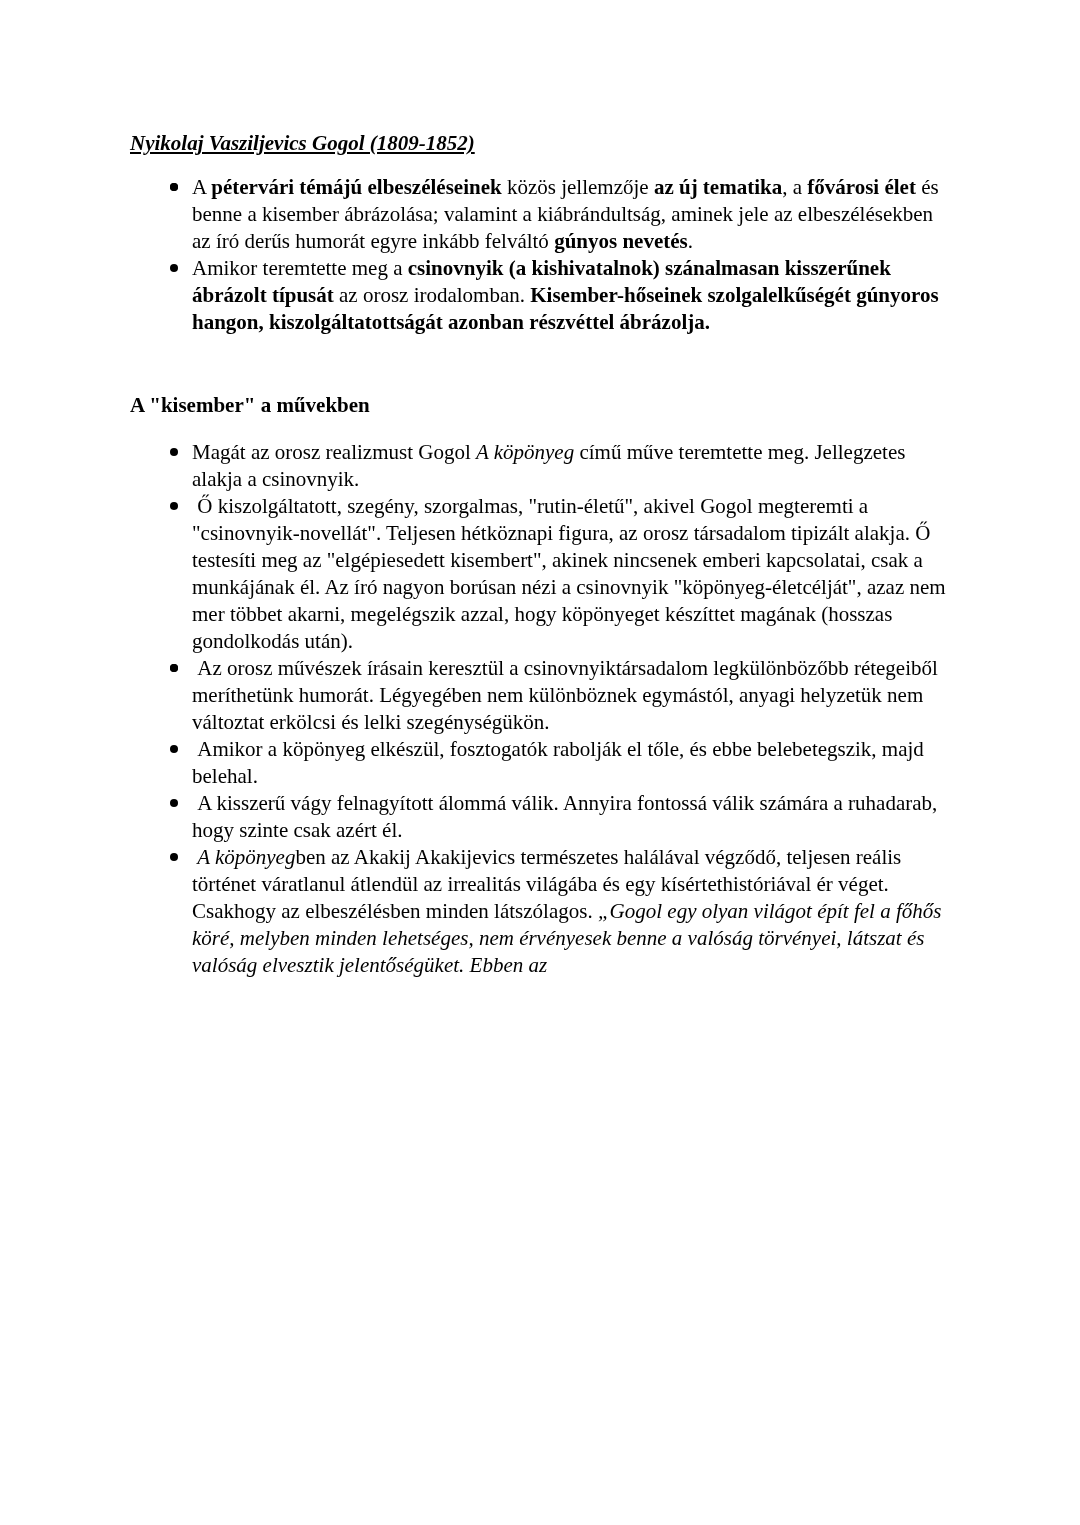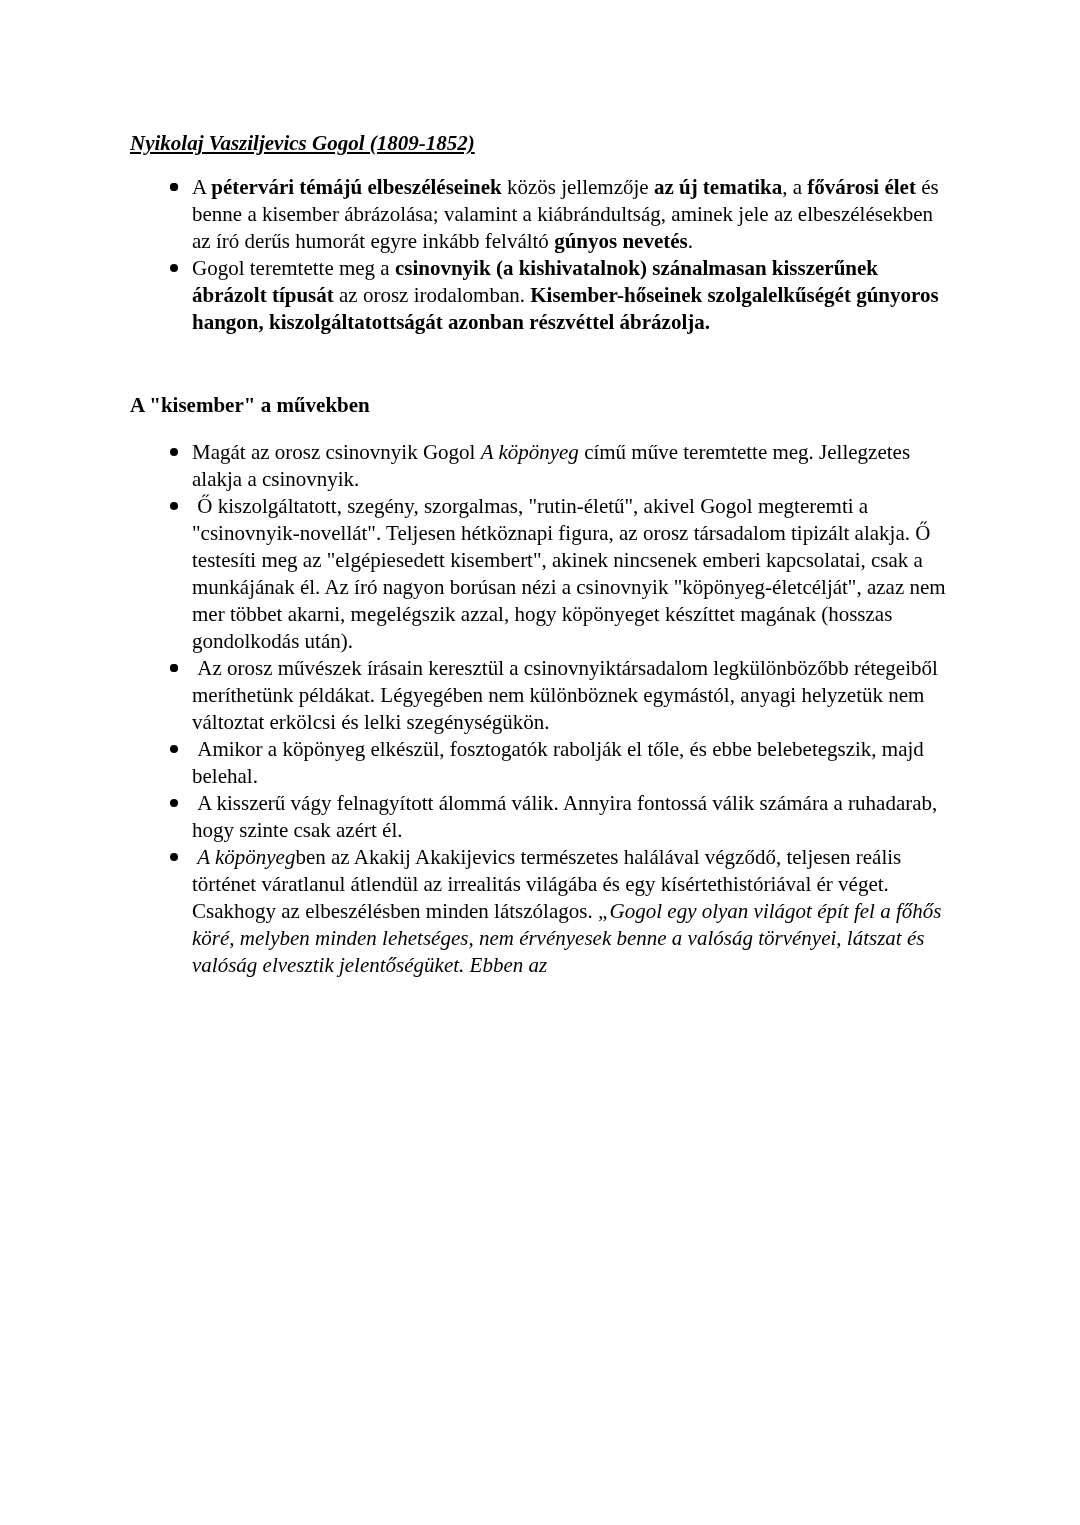--- a/index.html
+++ b/index.html
@@ -61,30 +61,30 @@
 </head>
 <body>
 
 <div class="page">
   <h1 class="doc-title"><span class=" run-bold run-italic run-underline">Nyikolaj Vasziljevics Gogol (1809-1852)</span></h1>
   <div id="sections">
       <section>
         <ul class="bullets">
           <li class="bullet"><span class="dot"></span></li>
           <li class="bullet"><span class="dot"></span><span><span class="">A </span><span class=" run-bold">pétervári témájú elbeszéléseinek</span><span class=""> közös jellemzője </span><span class=" run-bold">az új tematika</span><span class="">, a </span><span class=" run-bold">fővárosi élet</span><span class=""> és benne a kisember ábrázolása; valamint a kiábrándultság, aminek jele az elbeszélésekben az író derűs humorát egyre inkább felváltó </span><span class=" run-bold">gúnyos nevetés</span><span class="">.</span></span></li>
-          <li class="bullet"><span class="dot"></span><span><span class="">Gogol teremtette meg a </span><span class=" run-bold">csinovnyik (a kishivatalnok) szánalmasan kisszerűnek ábrázolt típusát</span><span class=""> az orosz irodalomban. </span><span class=" run-bold">Kisember-hőseinek szolgalelkűségét gúnyoros hangon, kiszolgáltatottságát azonban részvéttel ábrázolja.</span></span></li>
+          <li class="bullet"><span class="dot"></span><span><span class="">Amikor teremtette meg a </span><span class=" run-bold">csinovnyik (a kishivatalnok) szánalmasan kisszerűnek ábrázolt típusát</span><span class=""> az orosz irodalomban. </span><span class=" run-bold">Kisember-hőseinek szolgalelkűségét gúnyoros hangon, kiszolgáltatottságát azonban részvéttel ábrázolja.</span></span></li>
         </ul>
       </section>
       <section>
         <h2 class="sec-heading">A "kisember" a művekben</h2>
         <ul class="bullets">
-          <li class="bullet"><span class="dot"></span><span><span class="">Magát az orosz csinovnyik Gogol </span><span class=" run-italic">A köpönyeg</span><span class=""> című műve teremtette meg. Jellegzetes alakja a csinovnyik.</span></span></li>
+          <li class="bullet"><span class="dot"></span><span><span class="">Magát az orosz realizmust Gogol </span><span class=" run-italic">A köpönyeg</span><span class=""> című műve teremtette meg. Jellegzetes alakja a csinovnyik.</span></span></li>
           <li class="bullet"><span class="dot"></span><span><span class=""> Ő kiszolgáltatott, szegény, szorgalmas, "rutin-életű", akivel Gogol megteremti a "csinovnyik-novellát". Teljesen hétköznapi figura, az orosz társadalom tipizált alakja. Ő testesíti meg az "elgépiesedett kisembert", akinek nincsenek emberi kapcsolatai, csak a munkájának él. Az író nagyon borúsan nézi a csinovnyik "köpönyeg-életcélját", azaz nem mer többet akarni, megelégszik azzal, hogy köpönyeget készíttet magának (hosszas gondolkodás után).</span></span></li>
           <li class="bullet"><span class="dot"></span></li>
-          <li class="bullet"><span class="dot"></span><span><span class=""> Az orosz művészek írásain keresztül a csinovnyiktársadalom legkülönbözőbb rétegeiből meríthetünk példákat. Légyegében nem különböznek egymástól, anyagi helyzetük nem változtat erkölcsi és lelki szegénységükön.</span></span></li>
+          <li class="bullet"><span class="dot"></span><span><span class=""> Az orosz művészek írásain keresztül a csinovnyiktársadalom legkülönbözőbb rétegeiből meríthetünk humorát. Légyegében nem különböznek egymástól, anyagi helyzetük nem változtat erkölcsi és lelki szegénységükön.</span></span></li>
         </ul>
       </section>
       <section>
         <ul class="bullets">
           <li class="bullet"><span class="dot"></span><span><span class=""> Amikor a köpönyeg elkészül, fosztogatók rabolják el tőle, és ebbe belebetegszik, majd belehal.</span></span></li>
           <li class="bullet"><span class="dot"></span><span><span class=""> A kisszerű vágy felnagyított álommá válik. Annyira fontossá válik számára a ruhadarab, hogy szinte csak azért él.</span></span></li>
           <li class="bullet"><span class="dot"></span><span><span class=""> </span><span class=" run-italic">A köpönyeg</span><span class="">ben az Akakij Akakijevics természetes halálával végződő, teljesen reális történet váratlanul átlendül az irrealitás világába és egy kísértethistóriával ér véget. Csakhogy az elbeszélésben minden látszólagos. </span><span class=" run-italic">„Gogol egy olyan világot épít fel a főhős köré, melyben minden lehetséges, nem érvényesek benne a valóság törvényei, látszat és valóság elvesztik jelentőségüket. Ebben az</span></span></li>
         </ul>
       </section>
     </div>

